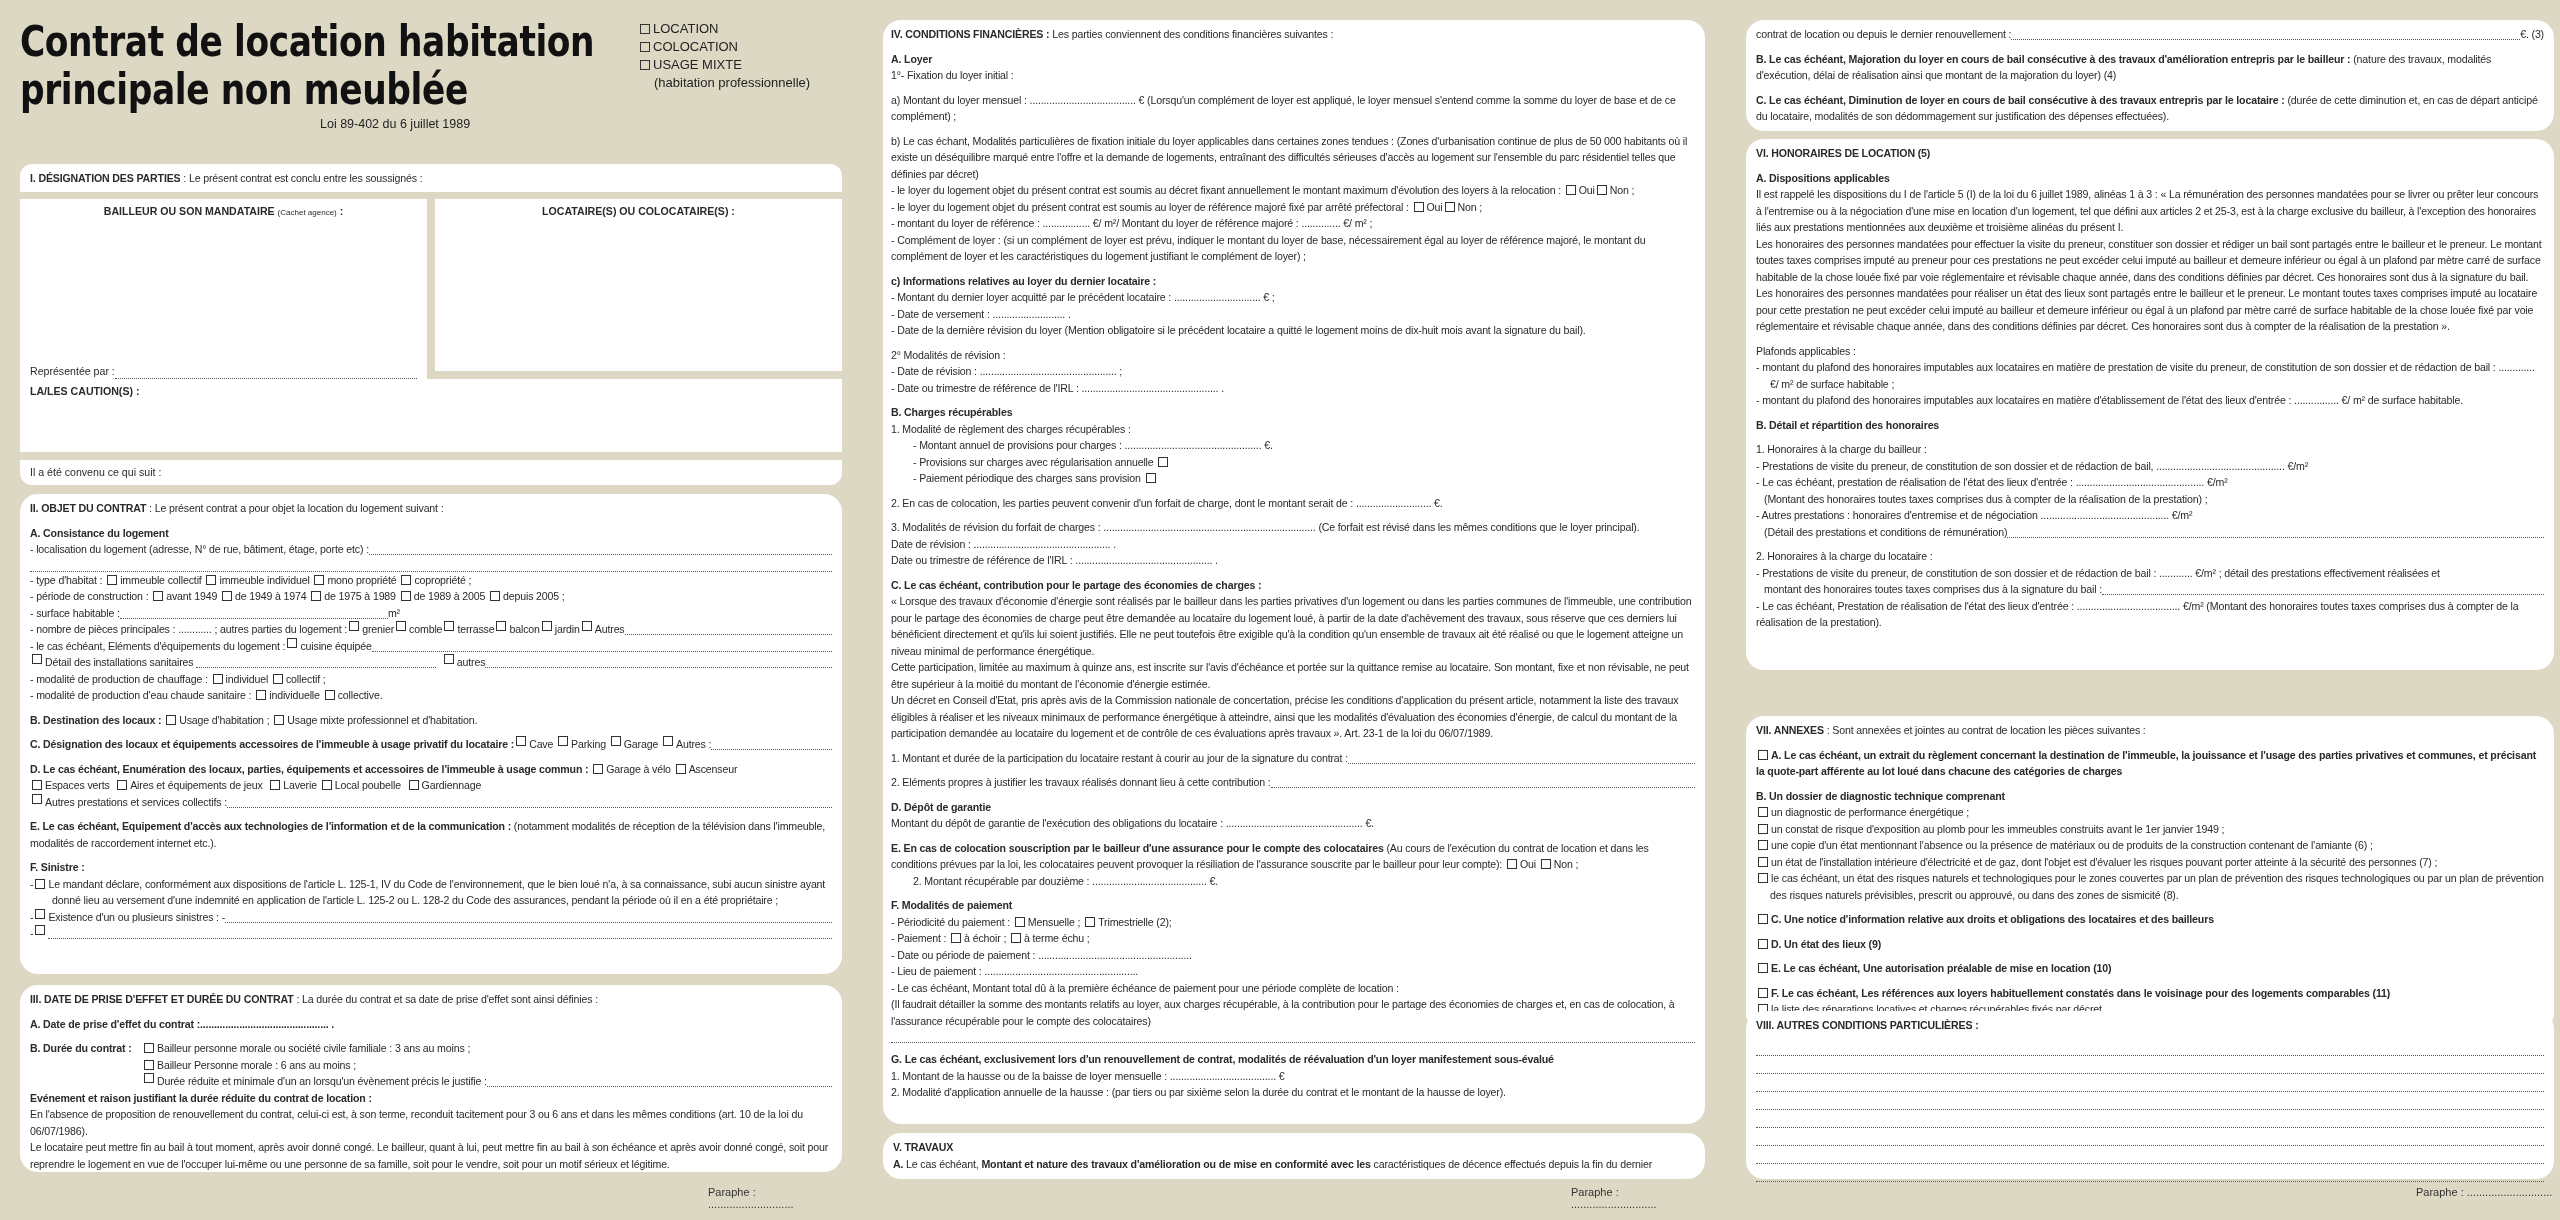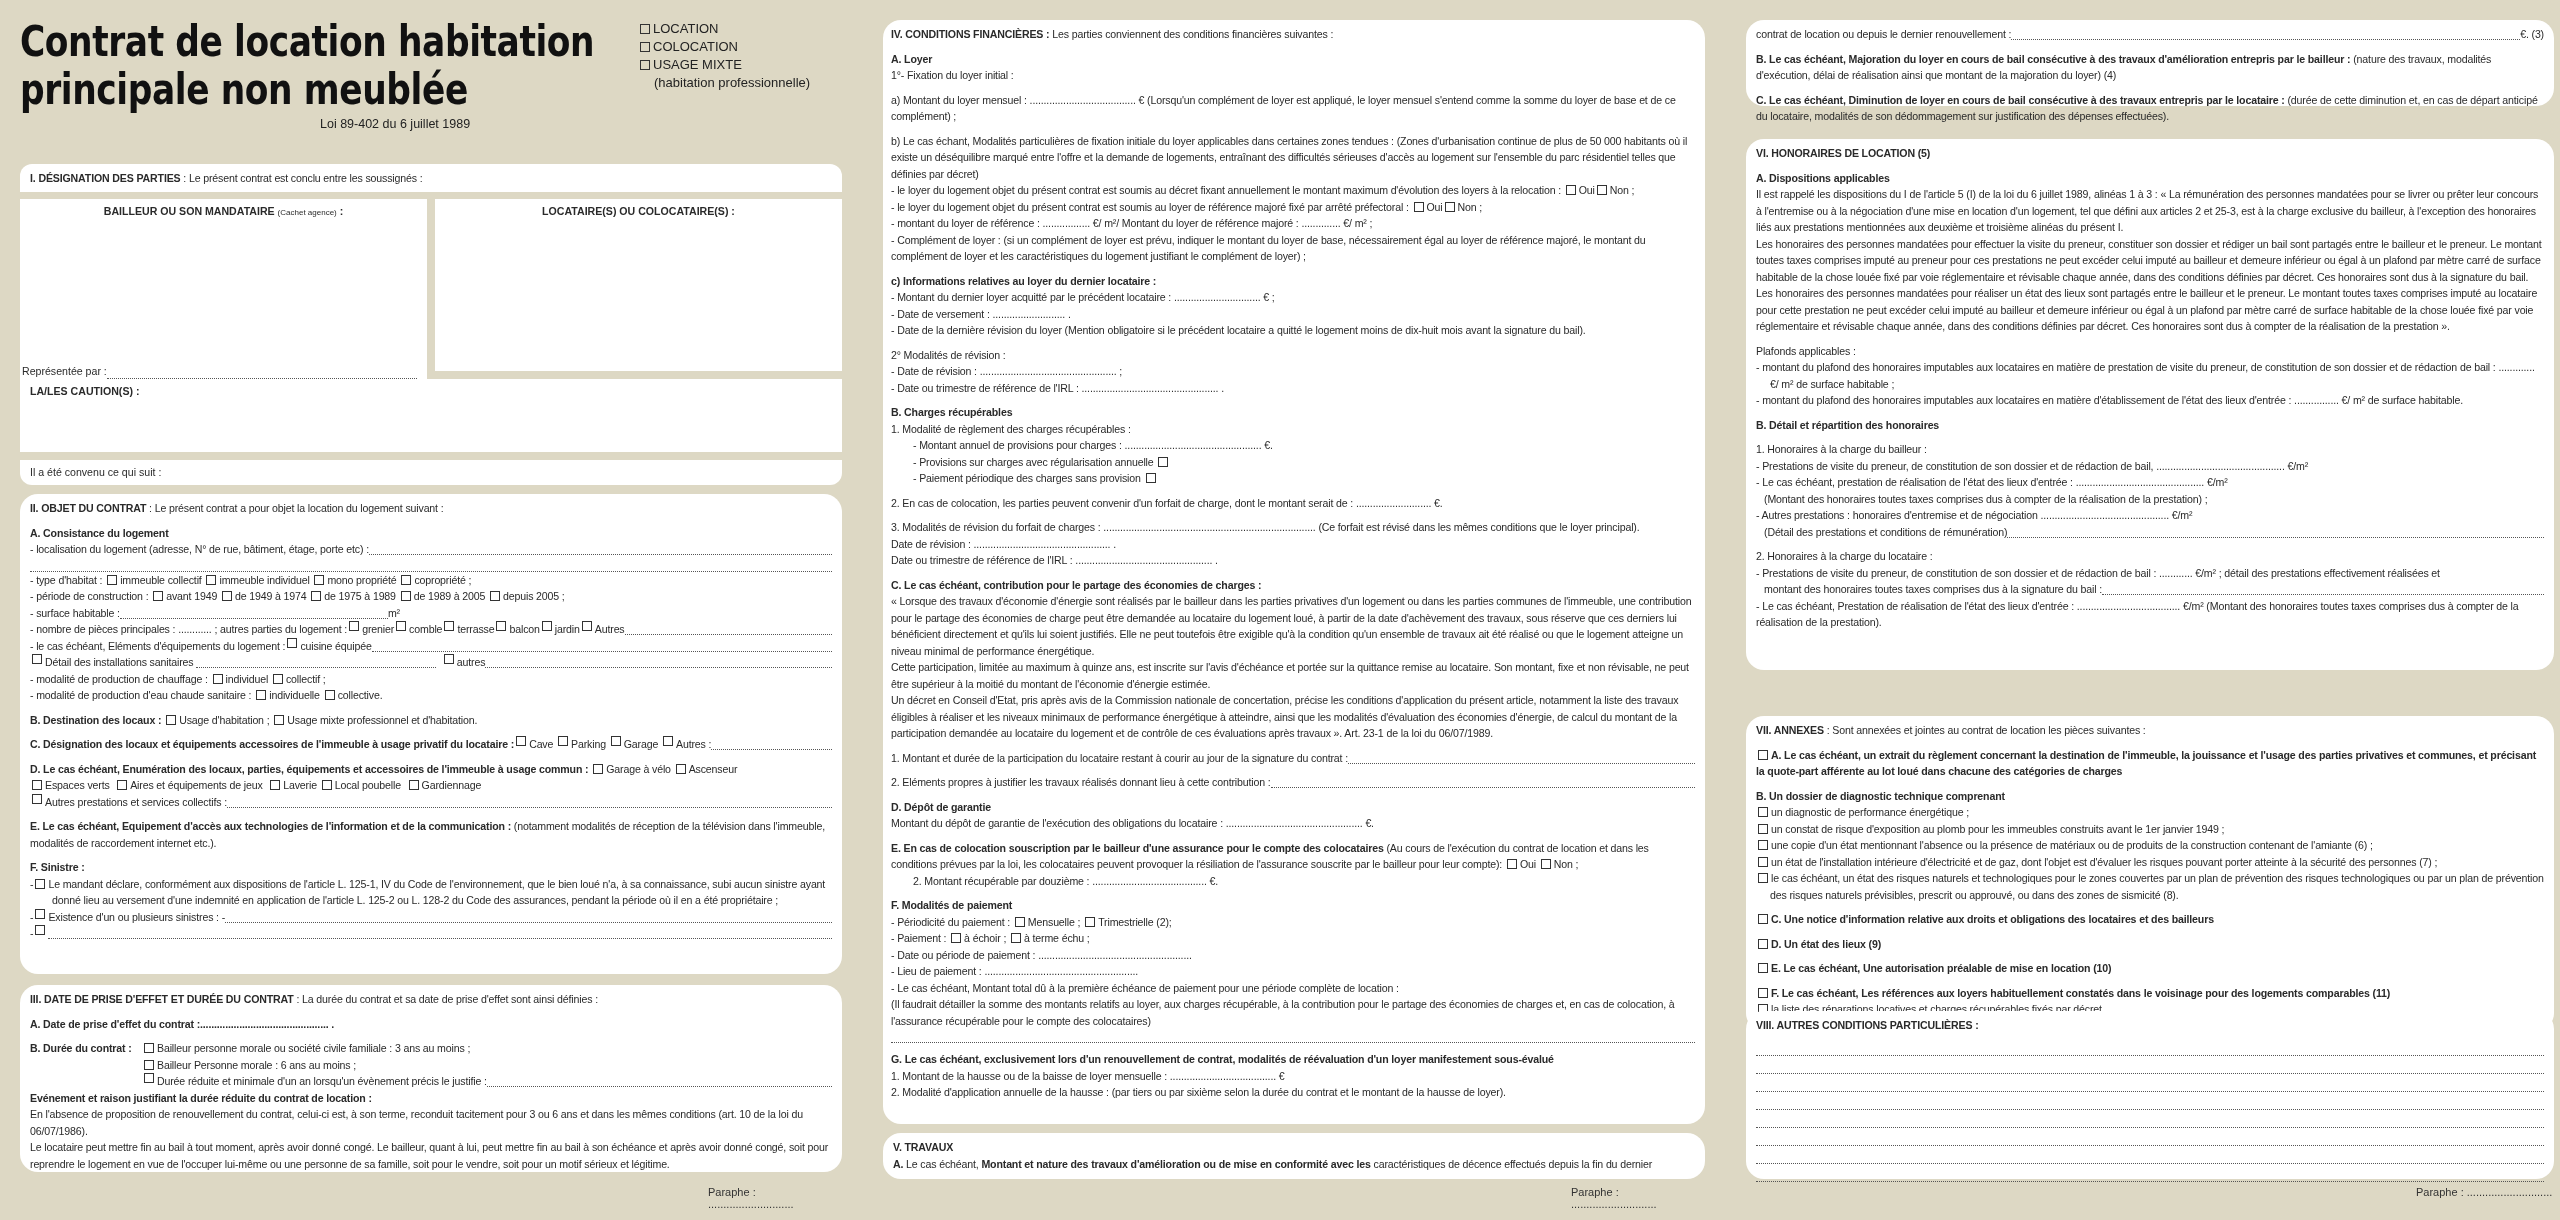--- a/index.html
+++ b/index.html
@@ -35,21 +35,21 @@
   <div style="padding-left:16px">(habitation professionnelle)</div>
 </div>
 
 <div class="col c1">
 
   <div class="box" style="position:absolute;top:164px;left:0;width:822px;height:28px;border-radius:12px 12px 0 0;">
     <span class="t">I. DÉSIGNATION DES PARTIES</span><span> : Le présent contrat est conclu entre les soussignés :</span>
   </div>
   <div class="sub-box" style="top:199px;left:0;width:407px;height:188px;">
     <div class="center"><span class="t">BAILLEUR OU SON MANDATAIRE</span> <span style="font-size:8px">(Cachet agence)</span><span class="t"> :</span></div>
-    <div style="position:absolute;bottom:8px;left:2px;right:10px;display:flex;margin-top:46px;">
+    <div style="position:absolute;bottom:8px;left:10px;right:10px;display:flex;margin-top:46px;">
         <span>Représentée par : </span>
         <span class="dots" style="flex:1"></span>
       </div>
   </div>
   <div class="sub-box" style="top:199px;left:415px;width:407px;height:172px;">
     <div class="center t">LOCATAIRE(S) OU COLOCATAIRE(S) :</div>
   </div>
   <div class="sub-box" style="top:379px;left:0;width:822px;height:73px;">
     <div class="t">LA/LES CAUTION(S) :</div>
   </div>
@@ -245,21 +245,21 @@
   </div>
 
   <div class="box" style="position:absolute;top:1133px;left:0;width:822px;height:46px;">
     <p class="t">V. TRAVAUX</p>
     <p><span class="t">A.</span><span> Le cas échéant, </span><span class="t">Montant et nature des travaux d'amélioration ou de mise en conformité avec les</span><span> caractéristiques de décence effectués depuis la fin du dernier</span></p>
   </div>
   <div class="paraphe" style="left:688px;top:1186px;">Paraphe : ............................</div>
 </div>
 
 <div class="col c3">
-  <div class="box" style="position:absolute;top:20px;left:0;width:808px;height:86px;">
+  <div class="box" style="position:absolute;top:20px;left:0;width:808px;height:111px;">
     <p style="display:flex">
         <span>contrat de location ou depuis le dernier renouvellement : </span>
         <span class="dots" style="flex:1"></span>
         <span>€. (3)</span>
       </p>
     <div class="gap"></div>
     <p><span class="t">B. Le cas échéant, Majoration du loyer en cours de bail consécutive à des travaux d'amélioration entrepris par le bailleur : </span><span>(nature des travaux, modalités d'exécution, délai de réalisation ainsi que montant de la majoration du loyer) (4)</span></p>
     <div class="gap"></div>
     <p><span class="t">C. Le cas échéant, Diminution de loyer en cours de bail consécutive à des travaux entrepris par le locataire : </span><span>(durée de cette diminution et, en cas de départ anticipé du locataire, modalités de son dédommagement sur justification des dépenses effectuées).</span></p>
   </div>

